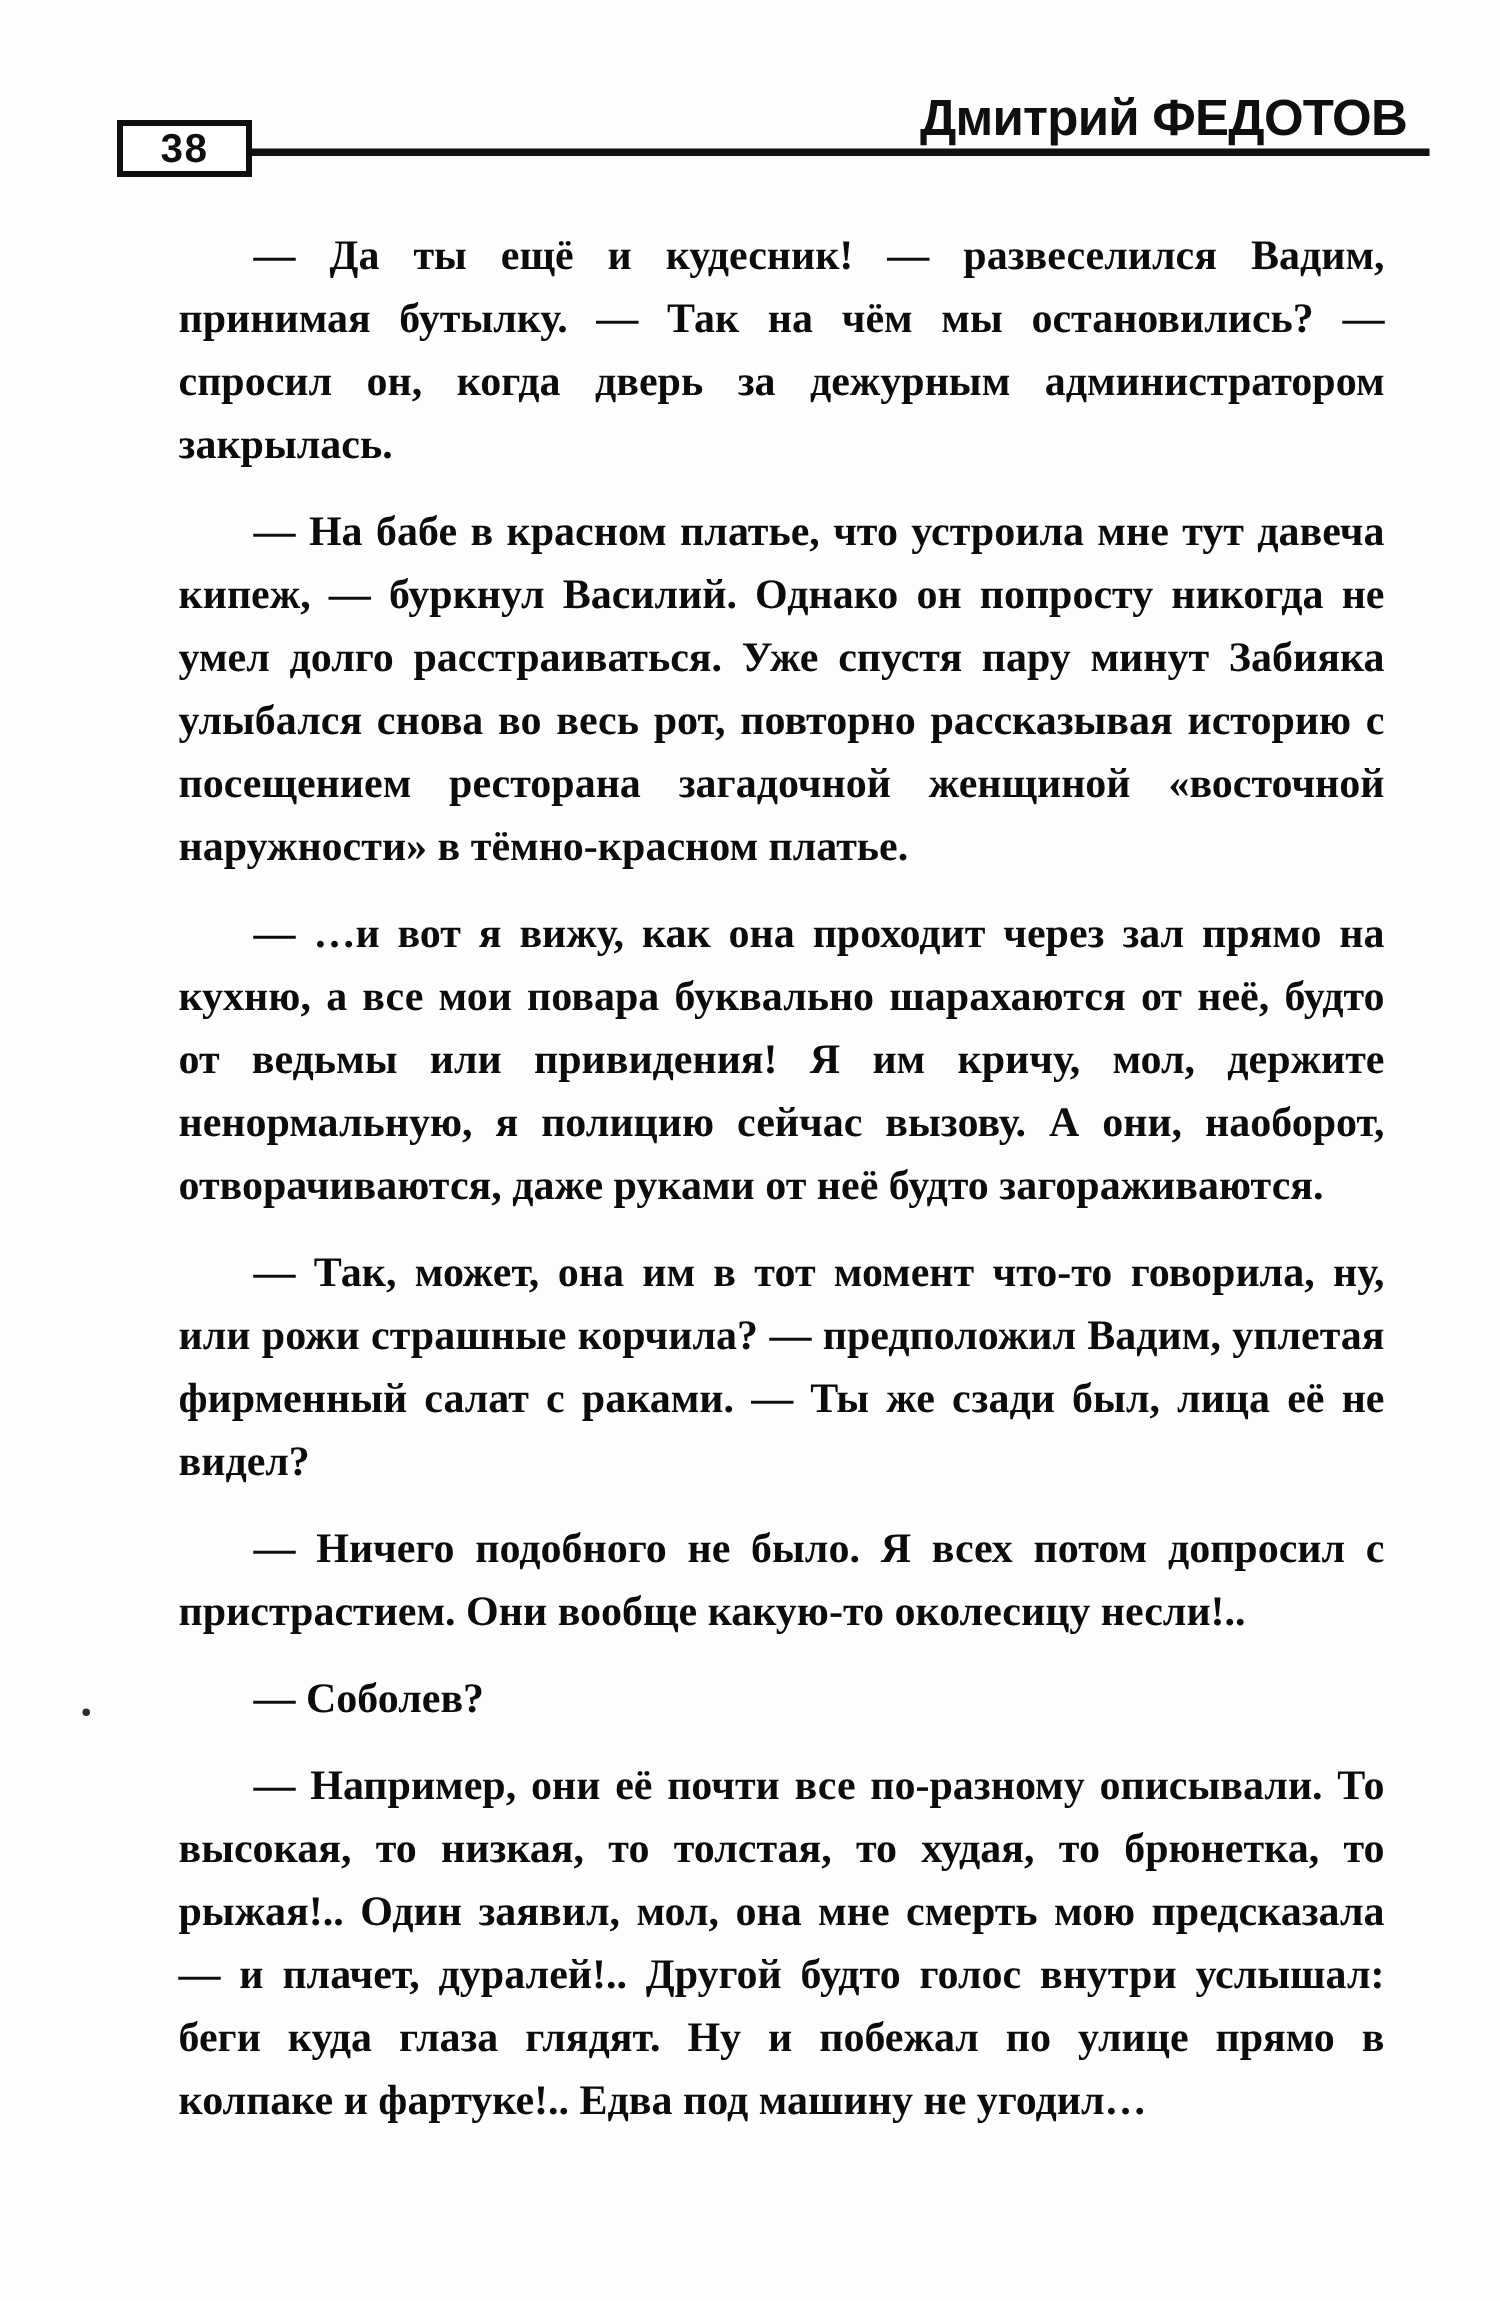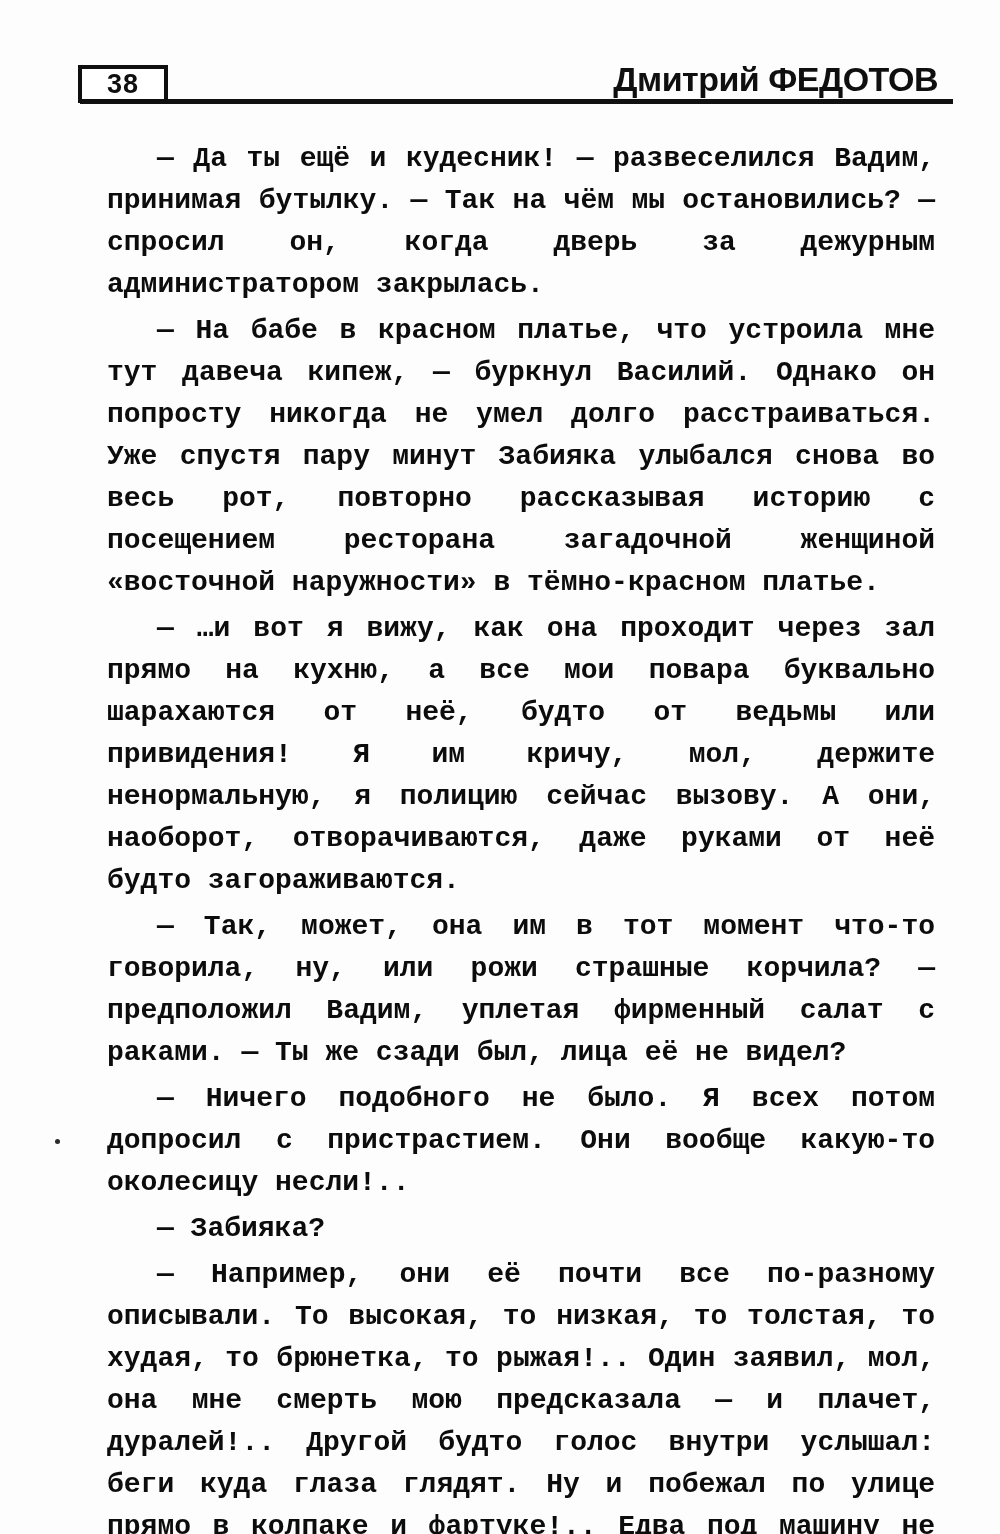--- a/index.html
+++ b/index.html
@@ -16,21 +16,21 @@
   .page {
     position: absolute;
     inset: 0;
     background: #fdfdfd;
     overflow: hidden;
   }
   
   .page-number-box {
     position: absolute;
     left: 78px;
-    top: 65px;
+    top: 80px;
     width: 82px;
     height: 30px;
     border: 4px solid #0f0f0f;
     background: #ffffff;
     z-index: 2;
     display: flex;
     align-items: center;
     justify-content: center;
     text-align: center;
   }
@@ -68,23 +68,22 @@
     top: 134px;
     width: 836px;
     color: #0c0c0c;
     font-family: "Liberation Serif", serif;
     font-weight: bold;
     font-size: 28px;
     line-height: 42px;
     text-align: justify;
   }
   .body-text p {
-    margin: 4px;
+    margin: 16px;
     text-indent: 50px;
-    font-family: Liberation Mono, monospace;
   }
   
   .speck {
     position: absolute;
     left: 55px;
     top: 1139px;
     width: 5px;
     height: 5px;
     background: #2a2a2a;
     border-radius: 50%;
@@ -102,19 +101,19 @@
   <div class="header-rule"></div>
 
   <div class="header-author">Дмитрий ФЕДОТОВ</div>
 
   <div class="body-text">
     <p>— Да ты ещё и кудесник! — развеселился Вадим, принимая бутылку. — Так на чём мы остановились? — спросил он, когда дверь за дежурным администратором закрылась.</p>
     <p>— На бабе в красном платье, что устроила мне тут давеча кипеж, — буркнул Василий. Однако он попросту никогда не умел долго расстраиваться. Уже спустя пару минут Забияка улыбался снова во весь рот, повторно рассказывая историю с посещением ресторана загадочной женщиной «восточной наружности» в тёмно-красном платье.</p>
     <p>— …и вот я вижу, как она проходит через зал прямо на кухню, а все мои повара буквально шарахаются от неё, будто от ведьмы или привидения! Я им кричу, мол, держите ненормальную, я полицию сейчас вызову. А они, наоборот, отворачиваются, даже руками от неё будто загораживаются.</p>
     <p>— Так, может, она им в тот момент что-то говорила, ну, или рожи страшные корчила? — предположил Вадим, уплетая фирменный салат с раками. — Ты же сзади был, лица её не видел?</p>
     <p>— Ничего подобного не было. Я всех потом допросил с пристрастием. Они вообще какую-то околесицу несли!..</p>
-    <p>— Забияка?</p>
+    <p>— Соболев?</p>
     <p>— Например, они её почти все по-разному описывали. То высокая, то низкая, то толстая, то худая, то брюнетка, то рыжая!.. Один заявил, мол, она мне смерть мою предсказала — и плачет, дуралей!.. Другой будто голос внутри услышал: беги куда глаза глядят. Ну и побежал по улице прямо в колпаке и фартуке!.. Едва под машину не угодил…</p>
   </div>
 
   <div class="speck"></div>
 
 </div>
 
 </body></html>

